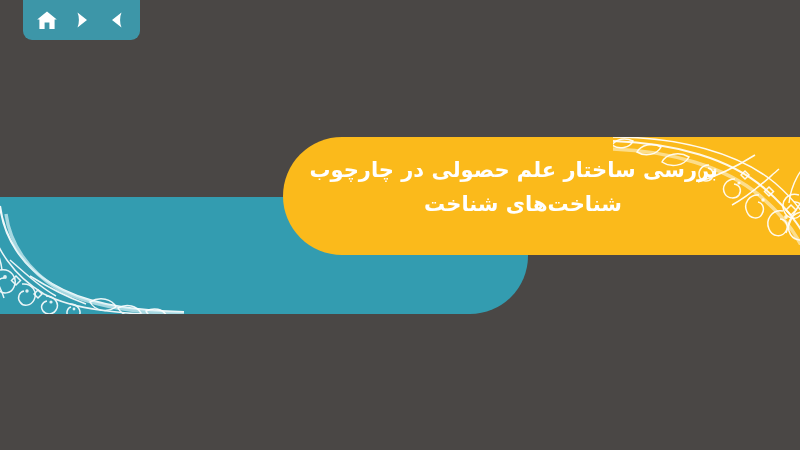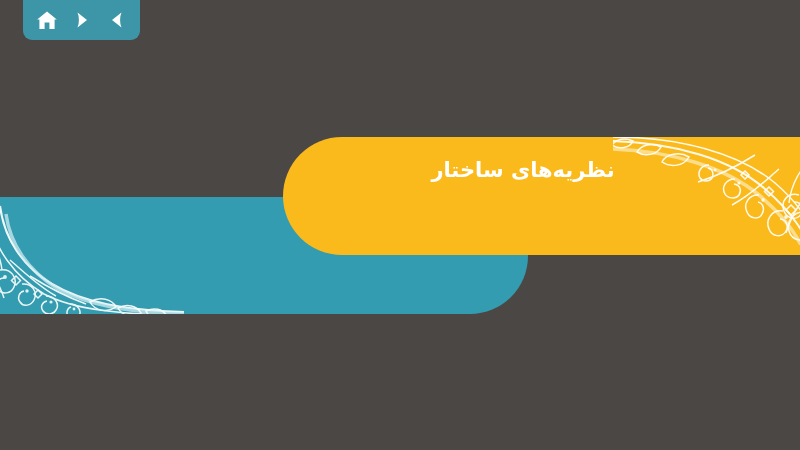--- a/index.html
+++ b/index.html
@@ -196,21 +196,22 @@
         <circle cx="190" cy="64" r="2"></circle>
         <circle cx="199" cy="84" r="2.2"></circle>
         <circle cx="173" cy="80" r="1.9"></circle>
         <circle cx="150" cy="63" r="1.7"></circle>
         <circle cx="126" cy="46" r="1.6"></circle>
         <circle cx="102" cy="33" r="1.4"></circle>
       </g>
     </svg>
 
     <div id="title-block">
-      <div class="title-line">نظریه‌های ساختار</div>
+      <div class="title-line">بررسی ساختار علم حصولی در چارچوب</div>
+      <div class="title-line">شناخت‌های شناخت</div>
     </div>
   </div>
 
   <div id="navbar">
     <button class="nav-btn" aria-label="previous">
       <svg width="20" height="20" viewBox="0 0 20 20" xmlns="http://www.w3.org/2000/svg">
         <path d="M14.5 2.5 L5 10 L14.5 17.5 C12.6 13 12.6 7 14.5 2.5 Z" fill="#ffffff"></path>
       </svg>
     </button>
     <button class="nav-btn" aria-label="next">

